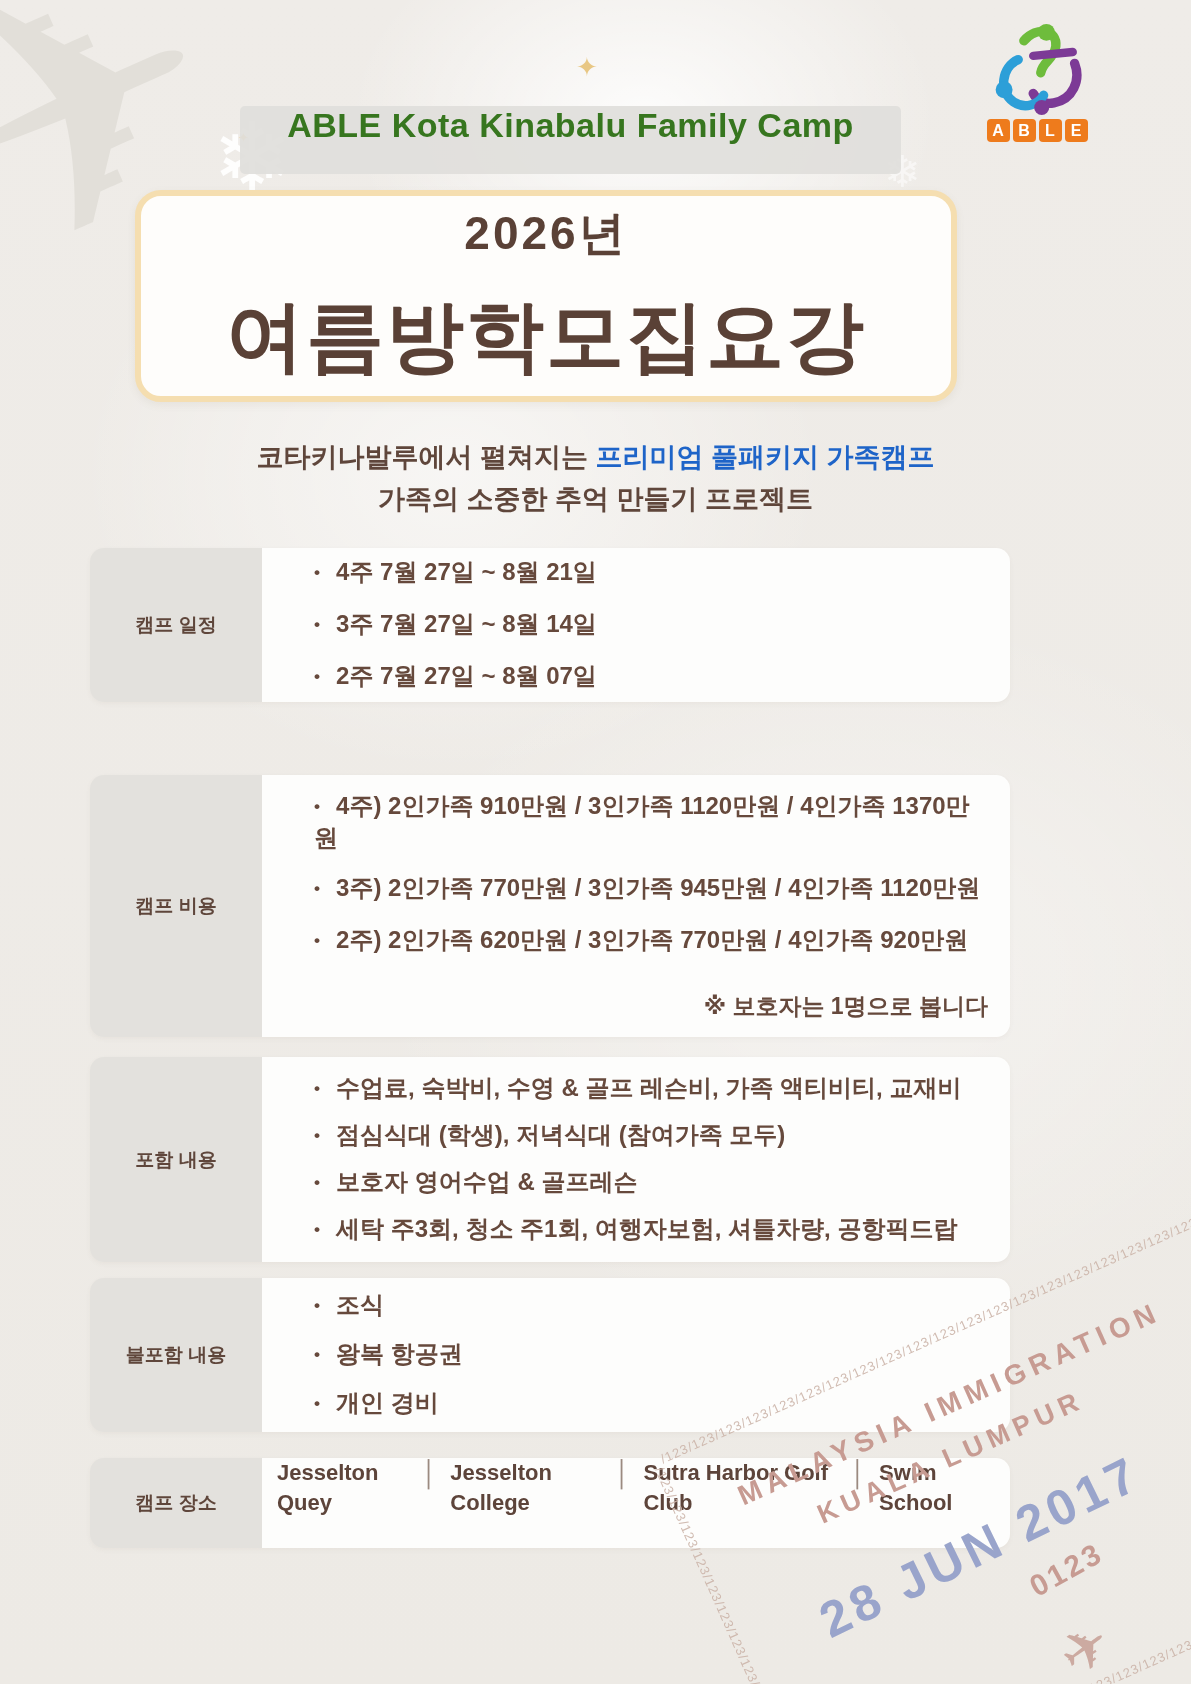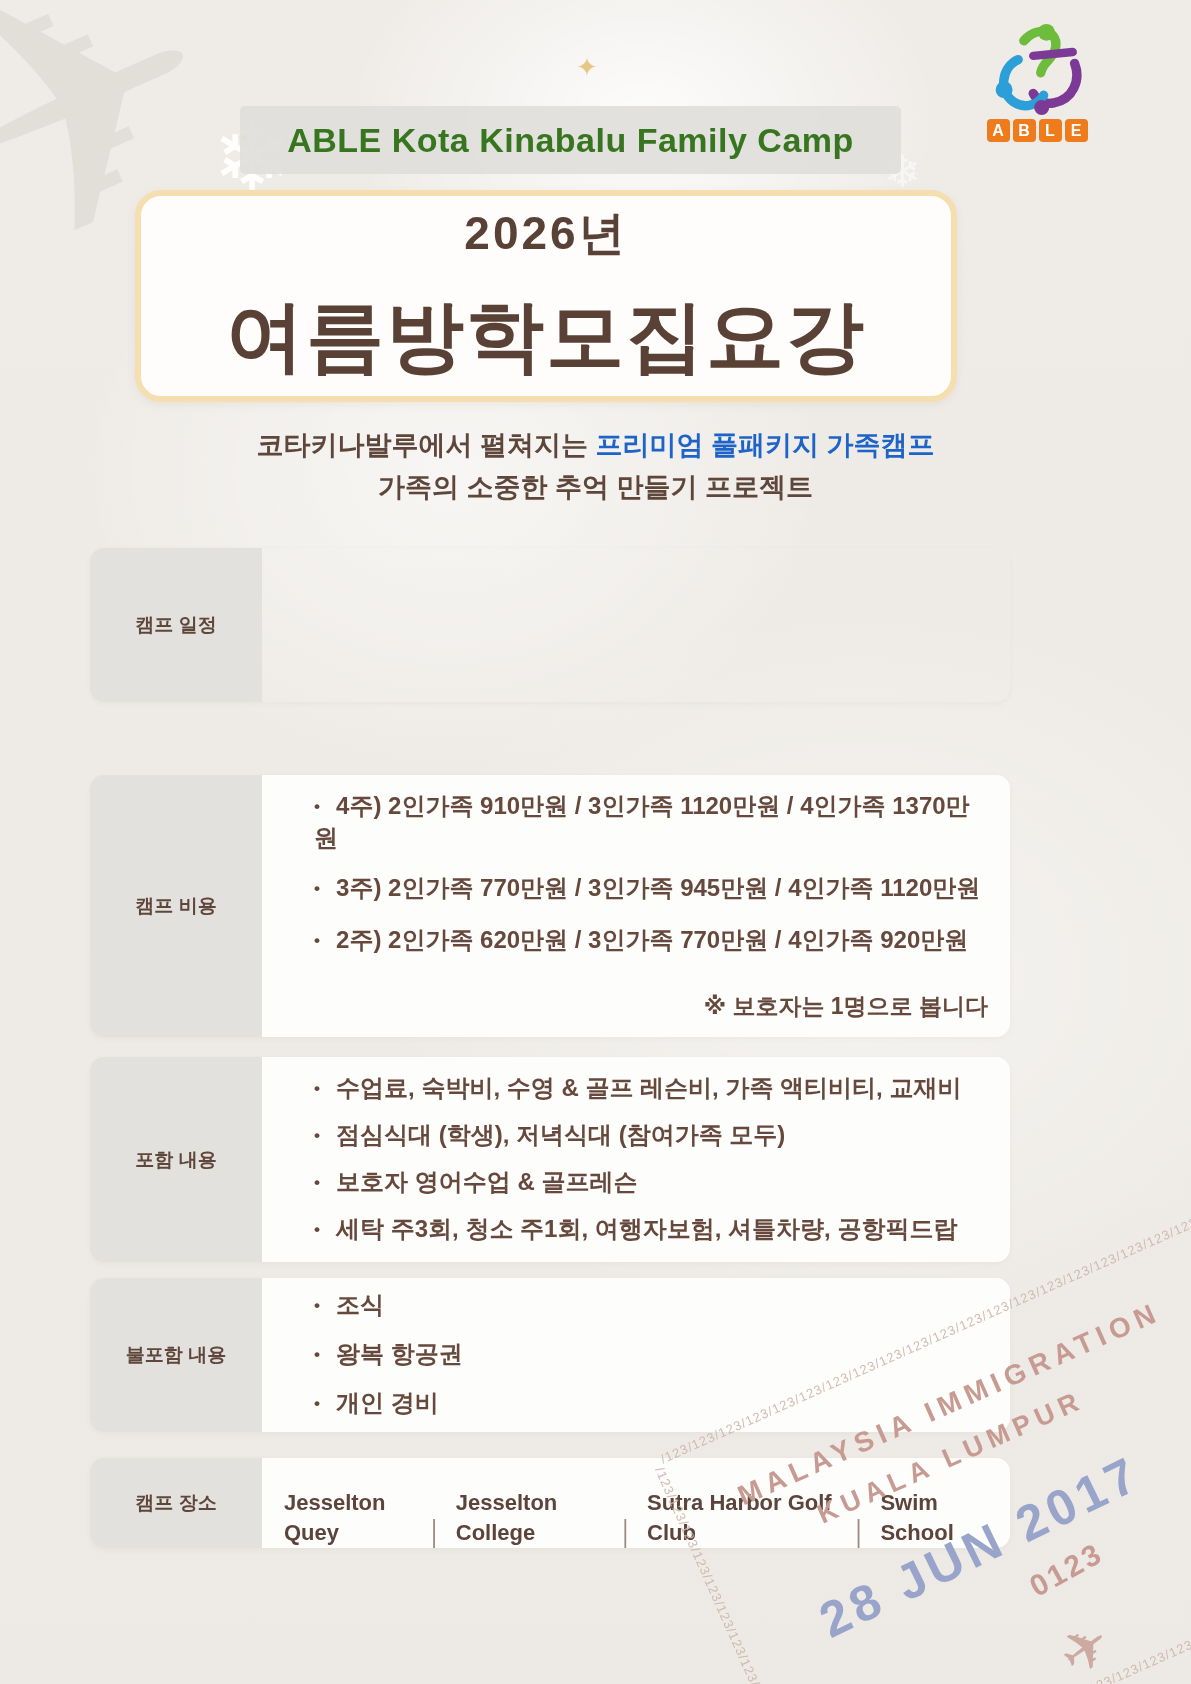--- a/index.html
+++ b/index.html
@@ -18,21 +18,21 @@
   }
   
   .plane-bg{
     position:absolute;left:-70px;top:-60px;font-size:340px;line-height:1;
     color:#e2dfd9;transform:rotate(-24deg);user-select:none;
   }
   
   .header-band{
     position:absolute;left:240px;top:106px;width:661px;height:68px;
     background:rgba(224,223,220,.93);border-radius:5px;
-    display:flex;align-items:center;justify-content:center;
+    display:flex;justify-content:center;
   }
   .header-band span{color:#37761f;font-weight:bold;font-size:34px;letter-spacing:.5px;}
   .snow1{position:absolute;left:212px;top:110px;font-size:96px;line-height:1;color:#ffffff;opacity:.95;}
   .snow2{position:absolute;left:884px;top:150px;font-size:44px;line-height:1;color:#ffffff;opacity:.55;}
   .sparkle1{position:absolute;left:576px;top:52px;font-size:26px;color:#e8c784;}
   .sparkle2{position:absolute;left:300px;top:196px;font-size:16px;color:#e8c784;}
   .sparkle3{position:absolute;left:238px;top:130px;font-size:13px;color:#e8c784;}
   
   .logo{position:absolute;left:982px;top:22px;width:110px;display:flex;flex-direction:column;align-items:center;}
   .logo svg{width:94px;height:94px;}
@@ -42,38 +42,38 @@
   
   .title-box{
     position:absolute;left:135px;top:190px;width:810px;height:200px;
     background:#fefdfb;border:6px solid #f5deb0;border-radius:26px;
     box-shadow:0 3px 8px rgba(120,100,70,.08);
     display:flex;flex-direction:column;align-items:center;justify-content:center;gap:20px;
   }
   .title-year{font-size:46px;font-weight:bold;color:#5a4136;letter-spacing:3px;}
   .title-main{font-size:78px;font-weight:bold;color:#5a4136;letter-spacing:2px;}
   
-  .subtitle{position:absolute;left:0;top:424px;width:1191px;text-align:center;
+  .subtitle{position:absolute;left:0;top:436px;width:1191px;text-align:center;
     color:#5f463b;font-weight:bold;font-size:27px;line-height:42px;}
   .subtitle .hl{color:#1e64c8;}
   
   .row{position:absolute;left:90px;width:920px;display:flex;border-radius:14px;overflow:hidden;
     box-shadow:0 2px 5px rgba(120,100,70,.05);}
   .row .label{flex:0 0 172px;background:#e3e1dd;display:flex;align-items:center;justify-content:center;
     color:#5f463b;font-weight:bold;font-size:19px;}
   .row .content{flex:1;background:#fdfdfc;display:flex;flex-direction:column;justify-content:center;
     padding:0 20px 0 52px;color:#66493c;font-weight:bold;font-size:24px;line-height:30px;}
   .bullet::before{content:"•";font-size:.72em;margin-right:16px;position:relative;top:-2px;}
   .row1{top:548px;height:154px;}  .row1 .content{gap:20px;}
   .row2{top:775px;height:262px;}  .row2 .content{gap:20px;}
   .row2 .note{align-self:flex-end;font-size:23px;margin-top:14px;margin-right:2px;}
   .row3{top:1057px;height:205px;} .row3 .content{gap:15px;}
   .row4{top:1278px;height:154px;} .row4 .content{gap:17px;}
   .row5{top:1458px;height:90px;}
-  .row5 .content{flex-direction:row;align-items:flex-end;font-size:22px;padding-left:22px;color:#5d443a;}
+  .row5 .content{flex-direction:row;align-items:flex-start;font-size:22px;padding-left:15px;color:#5d443a;}
   .sep{color:#9b8a80;font-weight:normal;margin:0 13px;font-size:25px;}
   
   .stamp{position:absolute;left:700px;top:1315px;width:620px;height:400px;
     transform:rotate(-24deg);color:#c79b92;}
   .bstrip{position:absolute;font-size:13px;letter-spacing:1px;color:#ccb5aa;
     white-space:nowrap;overflow:hidden;opacity:.9;}
   .bs-top{top:0;left:14px;right:14px;height:16px;}
   .bs-bottom{bottom:0;left:14px;right:14px;height:16px;}
   .bs-left{top:14px;bottom:14px;left:0;width:16px;writing-mode:vertical-rl;}
   .st-line1{position:absolute;top:58px;left:70px;font-size:28px;font-weight:bold;letter-spacing:6px;color:#c79b92;}
@@ -129,20 +129,25 @@
 
   <div class="subtitle">
     <div><span>코타키나발루에서 펼쳐지는 </span><span class="hl">프리미엄 풀패키지 가족캠프</span></div>
     <div>가족의 소중한 추억 만들기 프로젝트</div>
   </div>
 
   <div class="row row1">
     <div class="label">
         <span>캠프 일정</span>
       </div>
+    <div class="content">
+      <div class="bullet">4주 7월 27일 ~ 8월 21일</div>
+      <div class="bullet">3주 7월 27일 ~ 8월 14일</div>
+      <div class="bullet">2주 7월 27일 ~ 8월 07일</div>
+    </div>
   </div>
 
   <div class="row row2">
     <div class="label">
         <span>캠프 비용</span>
       </div>
     <div class="content">
       <div class="bullet">4주) 2인가족 910만원 / 3인가족 1120만원 / 4인가족 1370만원</div>
       <div class="bullet">3주) 2인가족 770만원 / 3인가족 945만원 / 4인가족 1120만원</div>
       <div class="bullet">2주) 2인가족 620만원 / 3인가족 770만원 / 4인가족 920만원</div>

